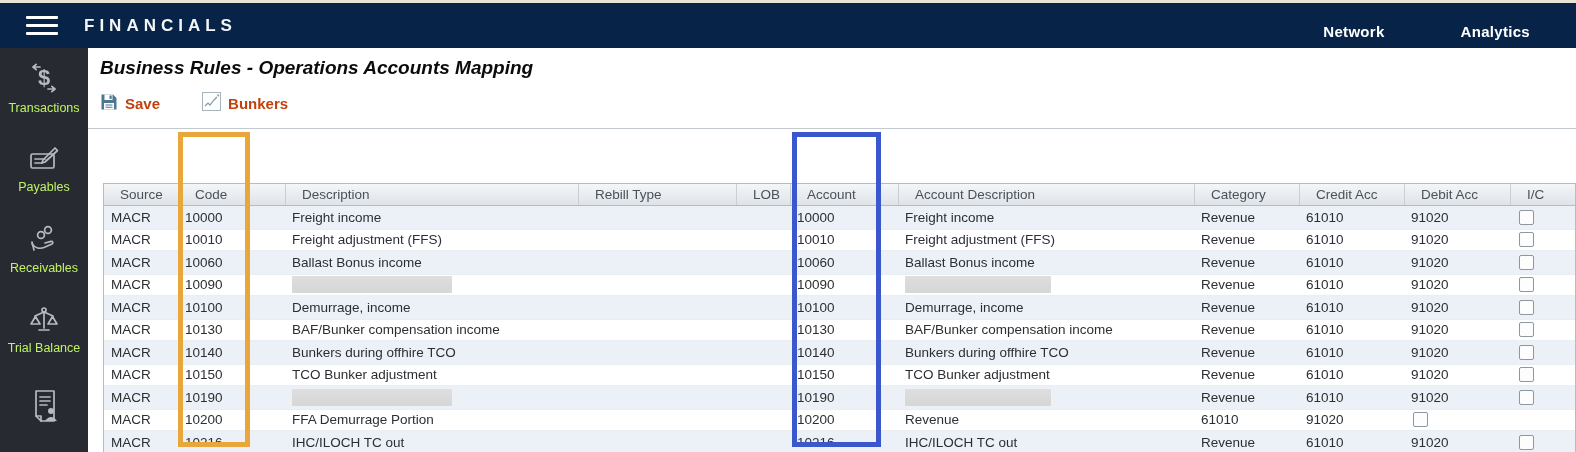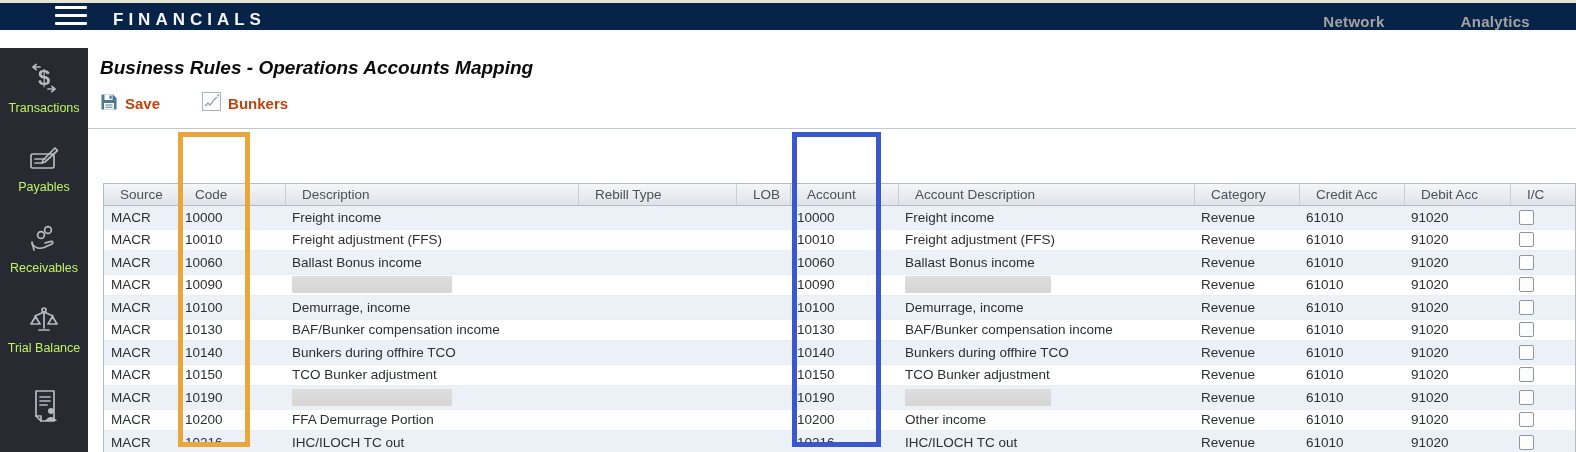--- a/index.html
+++ b/index.html
@@ -4,28 +4,28 @@
 <style>
   * { margin:0; padding:0; box-sizing:border-box; }
   html,body { font-family:"Liberation Sans", sans-serif; }
   #screen {
     position:relative; width:1576px; height:452px;
     background:#fff; overflow:hidden;
   }
   
   #topstrip { position:absolute; left:0; top:0; width:1576px; height:3px; background:#E7E4D4; }
   #topbar {
-    position:absolute; left:0; top:3px; width:1576px; height:27px;
-    background:#072348; display:flex; align-items:flex-end; color:#fff;padding-left:29px;
+    position:absolute; left:0; top:3px; width:1576px; height:45px;
+    background:#072348; display:flex; align-items:center; color:#fff;
   }
   #hamburger { margin-left:26px; width:32px; cursor:pointer; }
   #hamburger .bar { height:3px; background:#fff; margin:5px 0; border-radius:1px; }
   #brand { margin-left:26px; font-size:17px; font-weight:bold; letter-spacing:5px; color:#F3F5F8; }
   #topnav { margin-left:auto; display:flex; align-items:center; gap:76px; padding-right:46px; }
-  .topnav-link { font-size:15px; font-weight:bold; color:#a3a3a3; cursor:pointer; letter-spacing:0.3px;margin-top:12px; }
+  .topnav-link { font-size:15px; font-weight:bold; color:#ffffff; cursor:pointer; letter-spacing:0.3px;margin-top:12px; }
   
   #sidebar {
     position:absolute; left:0; top:48px; width:88px; height:404px;
     background:#272B31; display:flex; flex-direction:column;
   }
   .side-item {
     height:88px; display:flex; flex-direction:column; align-items:center;
     justify-content:center; cursor:pointer; color:#C6CBD0;
   }
   .side-item .icon { margin-bottom:7px; }
@@ -338,21 +338,20 @@
       <input type="checkbox" class="cb" style="">
     </div>
   </div>
           <div class="trow grid-row even">
     <div class="tcell">MACR</div>
     <div class="tcell">10200</div>
     <div class="tcell">FFA Demurrage Portion</div>
     <div class="tcell"></div>
     <div class="tcell"></div>
     <div class="tcell">10200</div>
-    <div class="tcell">Other income</div>
     <div class="tcell">Revenue</div>
     <div class="tcell">61010</div>
     <div class="tcell">91020</div>
     <div class="tcell ic">
       <input type="checkbox" class="cb" style="">
     </div>
   </div>
           <div class="trow grid-row odd">
     <div class="tcell">MACR</div>
     <div class="tcell">10216</div>

